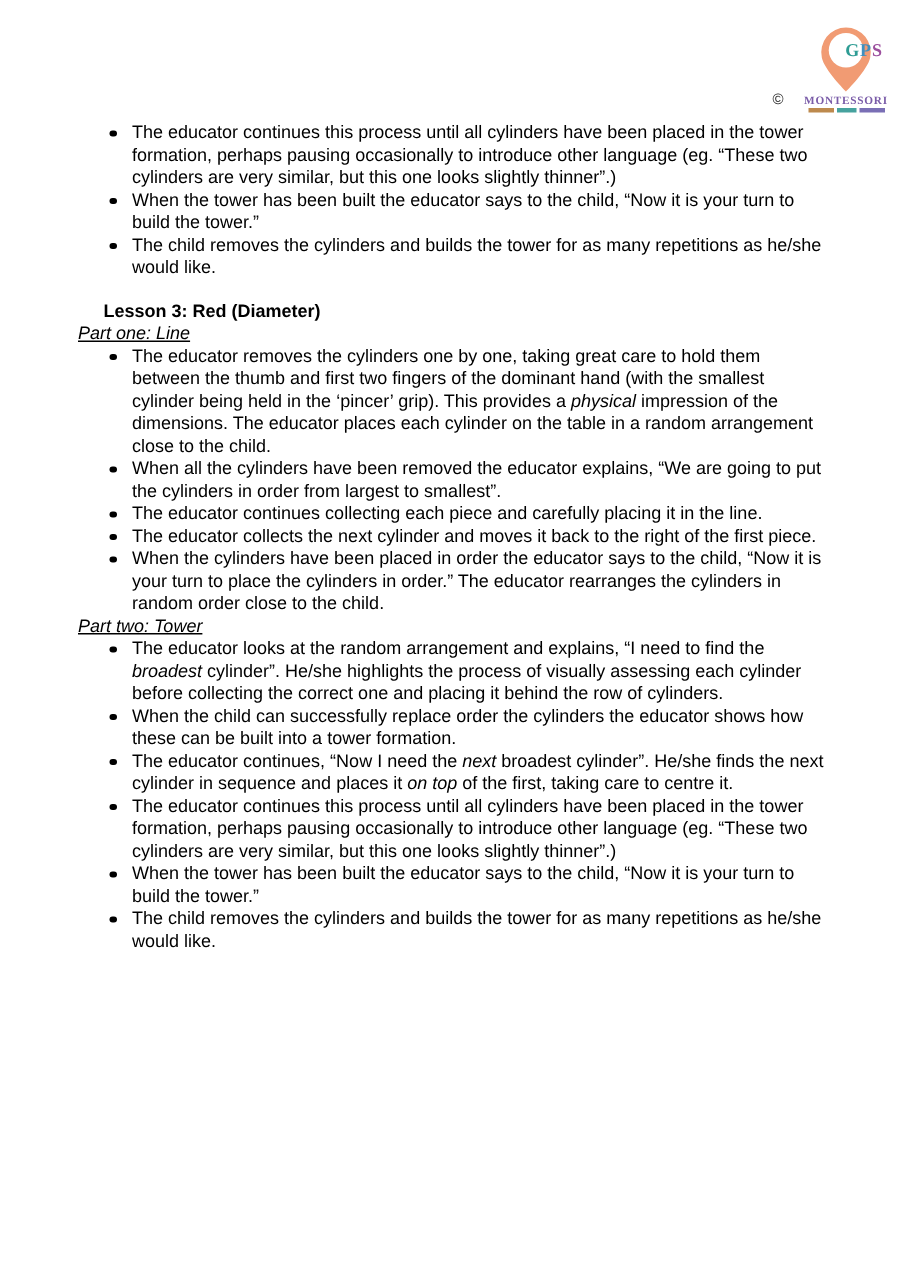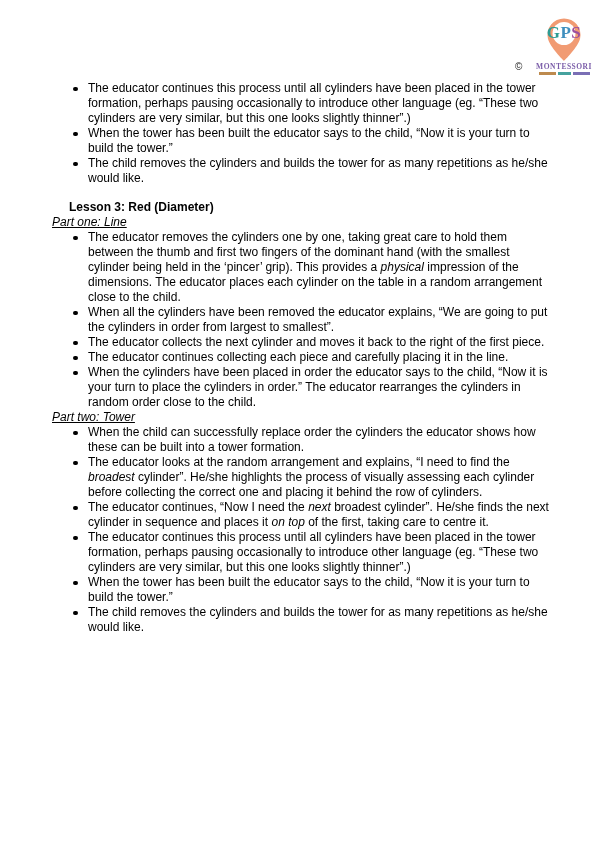--- a/index.html
+++ b/index.html
@@ -38,24 +38,24 @@
   }
   em { font-style: italic; }
 
   
   .logo {
     position: absolute; top: 16px; left: 532px;
     width: 64px; text-align: center;
   }
   .logo svg.pin { display: block; margin: 0 auto; }
   .gps-text {
-    position: absolute; top: 11px; left: 0; width: 64px;
+    position: absolute; top: 11px; left: 12px; width: 64px;
     text-align: center;
     font-family: "Liberation Serif", serif;
-    font-weight: bold; font-size: 17px; letter-spacing: 0.5px;
+    font-weight: bold; font-size: 12px; letter-spacing: 0.5px;
     line-height: 12px;
   }
   .brand {
     font-family: "Liberation Serif", serif;
     font-weight: bold; font-size: 7.5px;
     letter-spacing: 0.5px;
     line-height: 9px;
     white-space: nowrap;
   }
   .tagline {
@@ -97,26 +97,26 @@
     <ul class="bullets sec">
       <li>The educator continues this process until all cylinders have been placed in the tower formation, perhaps pausing occasionally to introduce other language (eg. “These two cylinders are very similar, but this one looks slightly thinner”.)</li>
       <li>When the tower has been built the educator says to the child, “Now it is your turn to build the tower.”</li>
       <li>The child removes the cylinders and builds the tower for as many repetitions as he/she would like.</li>
     </ul>
     <h2 class="sec">Lesson 3: Red (Diameter)</h2>
     <p class="part sec">Part one: Line</p>
     <ul class="bullets sec">
       <li>The educator removes the cylinders one by one, taking great care to hold them between the thumb and first two fingers of the dominant hand (with the smallest cylinder being held in the ‘pincer’ grip). This provides a <em>physical</em> impression of the dimensions. The educator places each cylinder on the table in a random arrangement close to the child.</li>
       <li>When all the cylinders have been removed the educator explains, “We are going to put the cylinders in order from largest to smallest”.</li>
+      <li>The educator continues collecting each piece and carefully placing it in the line.</li>
       <li>The educator collects the next cylinder and moves it back to the right of the first piece.</li>
-      <li>The educator continues collecting each piece and carefully placing it in the line.</li>
       <li>When the cylinders have been placed in order the educator says to the child, “Now it is your turn to place the cylinders in order.” The educator rearranges the cylinders in random order close to the child.</li>
     </ul>
     <p class="part sec">Part two: Tower</p>
     <ul class="bullets sec">
+      <li>The educator looks at the random arrangement and explains, “I need to find the <em>broadest</em> cylinder”. He/she highlights the process of visually assessing each cylinder before collecting the correct one and placing it behind the row of cylinders.</li>
       <li>When the child can successfully replace order the cylinders the educator shows how these can be built into a tower formation.</li>
-      <li>The educator looks at the random arrangement and explains, “I need to find the <em>broadest</em> cylinder”. He/she highlights the process of visually assessing each cylinder before collecting the correct one and placing it behind the row of cylinders.</li>
       <li>The educator continues, “Now I need the <em>next</em> broadest cylinder”. He/she finds the next cylinder in sequence and places it <em>on top</em> of the first, taking care to centre it.</li>
       <li>The educator continues this process until all cylinders have been placed in the tower formation, perhaps pausing occasionally to introduce other language (eg. “These two cylinders are very similar, but this one looks slightly thinner”.)</li>
       <li>When the tower has been built the educator says to the child, “Now it is your turn to build the tower.”</li>
       <li>The child removes the cylinders and builds the tower for as many repetitions as he/she would like.</li>
     </ul>
   </main>
 
 </body></html>

